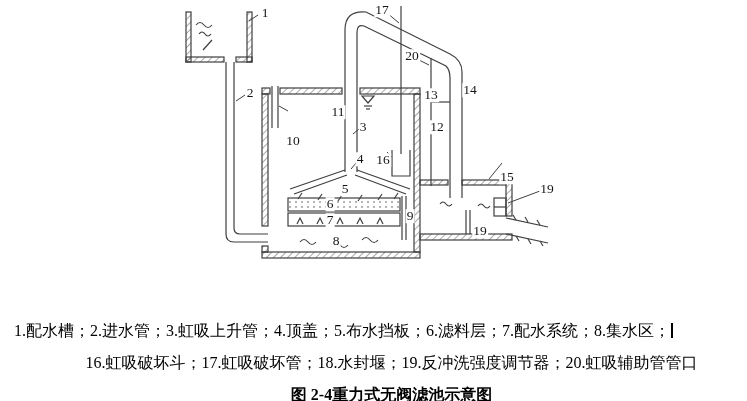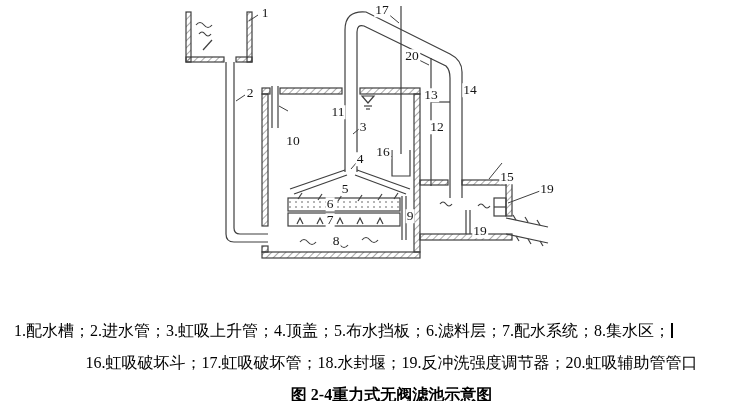--- a/index.html
+++ b/index.html
@@ -191,21 +191,21 @@
         <span class="part-num" style="left: 330px; top: 204px;">6</span>
         <span class="part-num" style="left: 330px; top: 220px;">7</span>
         <span class="part-num" style="left: 336px; top: 241px;">8</span>
         <span class="part-num" style="left: 410px; top: 216px;">9</span>
         <span class="part-num" style="left: 293px; top: 141px;">10</span>
         <span class="part-num" style="left: 294px; top: 112px; margin-left: 44px;">11</span>
         <span class="part-num" style="left: 437px; top: 127px;">12</span>
         <span class="part-num" style="left: 431px; top: 95px; text-align: right;">13</span>
         <span class="part-num" style="left: 470px; top: 62px; margin-top: 28px;">14</span>
         <span class="part-num" style="left: 507px; top: 159px; margin-top: 18px;">15</span>
-        <span class="part-num" style="left: 383px; top: 152px;">16</span>
+        <span class="part-num" style="left: 383px; top: 160px;">16</span>
         <span class="part-num" style="left: 382px; top: 10px;">17</span>
         <span class="part-num" style="left: 480px; top: 231px;">19</span>
         <span class="part-num" style="left: 547px; top: 189px;">19</span>
         <span class="part-num" style="left: 412px; top: 56px;">20</span>
       </div>
   </div>
 
   <div class="legend">
     <p class="l-left"><span>1.配水槽；2.进水管；3.虹吸上升管；4.顶盖；5.布水挡板；6.滤料层；7.配水系统；8.集水区；</span><span class="caret"></span></p>
     <p class="l-center"><span>16.虹吸破坏斗；17.虹吸破坏管；18.水封堰；19.反冲洗强度调节器；20.虹吸辅助管管口</span></p>

